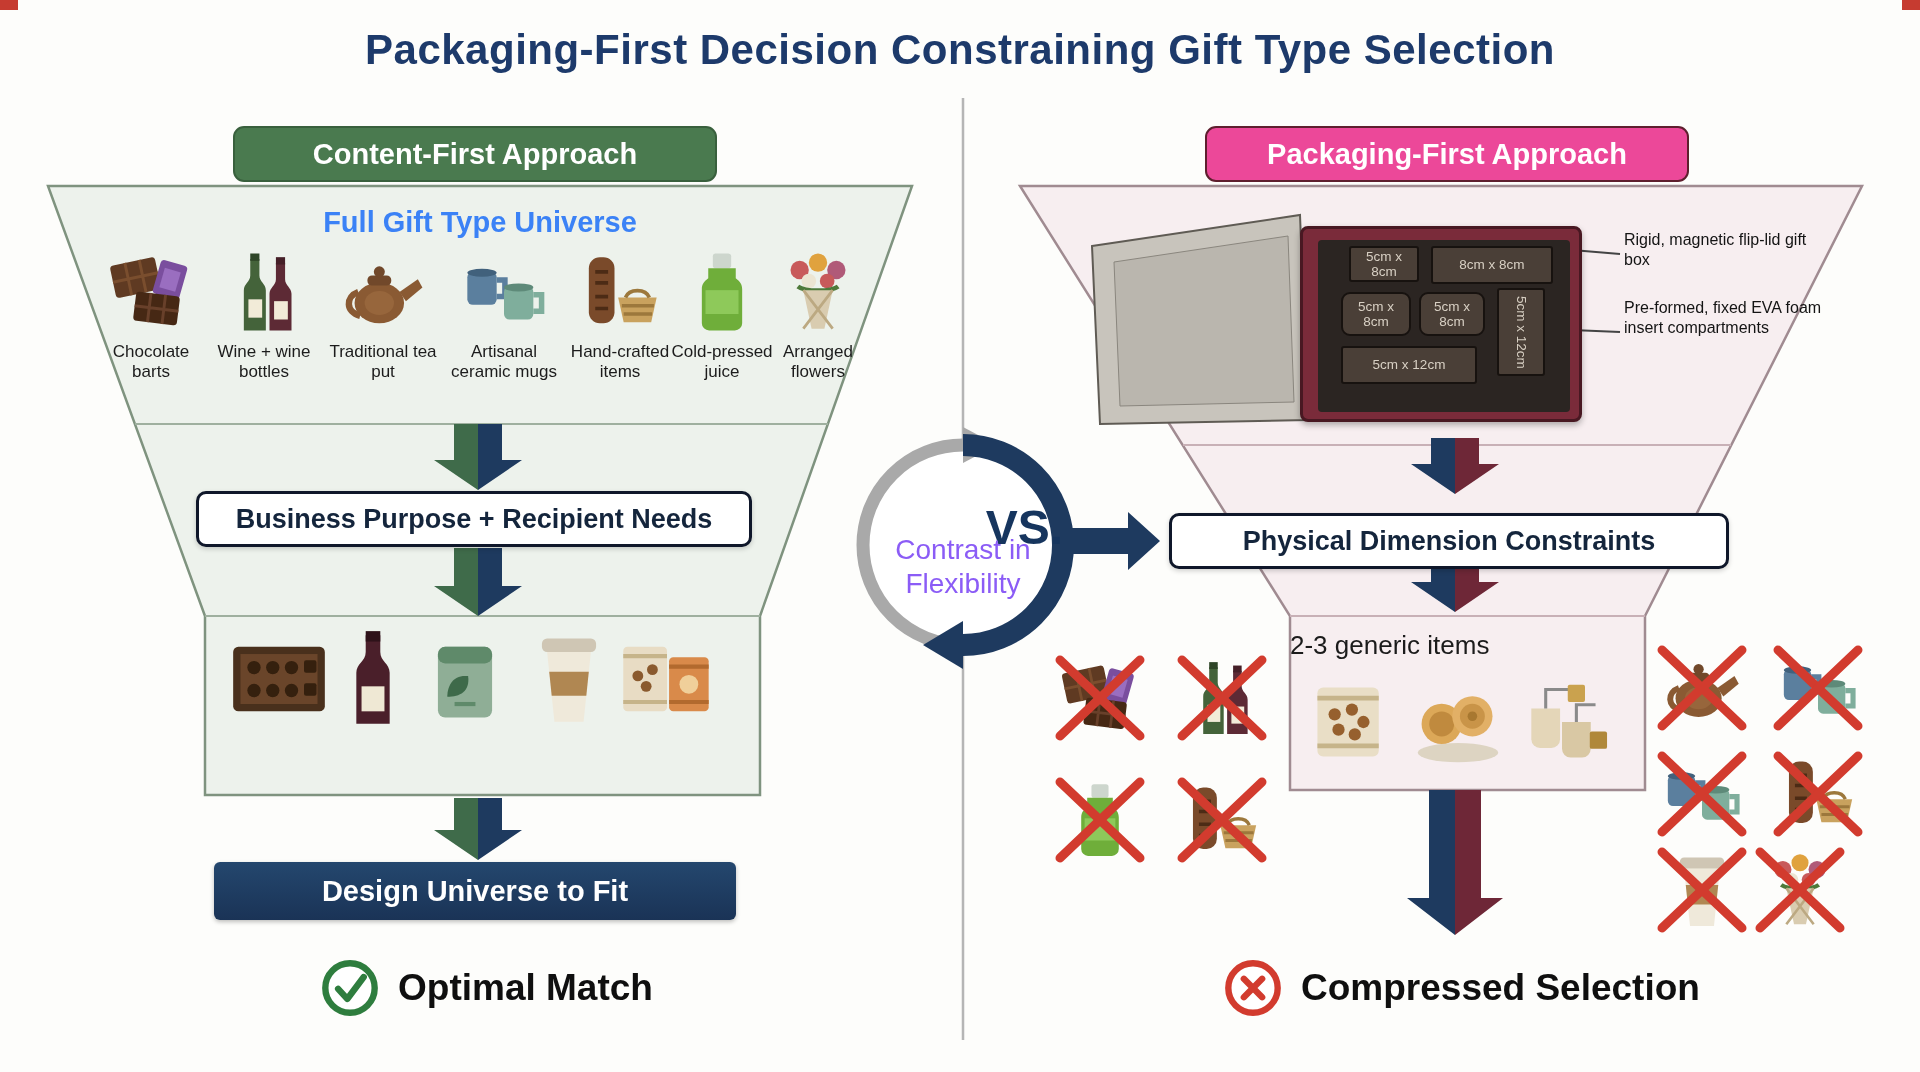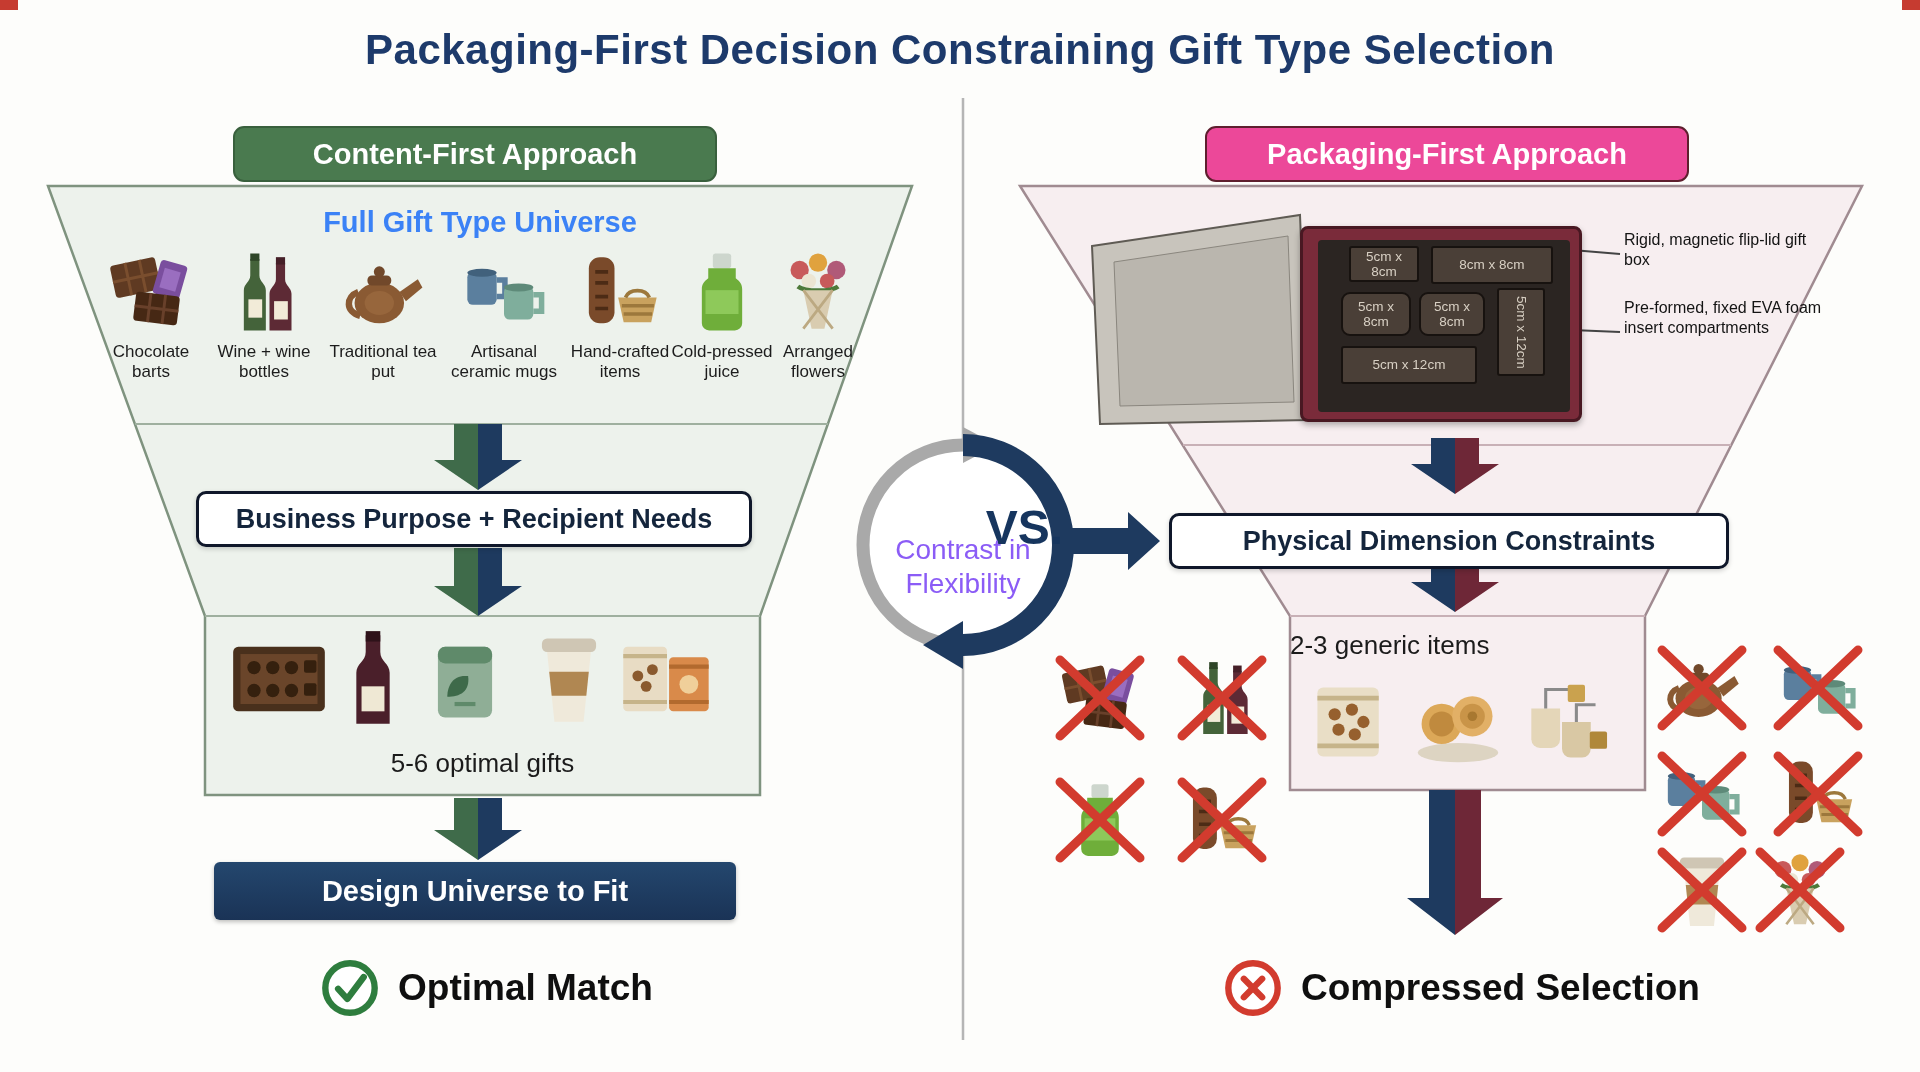--- a/index.html
+++ b/index.html
@@ -289,21 +289,20 @@
           <circle cx="10" cy="23" r="2.6"></circle>
           <circle cx="17" cy="20" r="2.6"></circle>
           <circle cx="14" cy="28" r="2.6"></circle>
         </g>
         <rect x="25" y="14" width="19" height="26" rx="2" fill="#d98a4a"></rect>
         <path d="M25 18.5h19M25 35.5h19" stroke="#b26a2e" stroke-width="2"></path>
         <circle cx="34.5" cy="27" r="4.5" fill="#f0cf9a"></circle>
       </svg>
     </div>
 
-  <div class="optimal-label">5-6 optimal gifts</div>
 
   <div class="action-box">
     <span>Design Universe to Fit</span>
   </div>
 
   <div class="result result-left">
     <svg class="res-ic" viewBox="0 0 70 70">
       <circle cx="35" cy="35" r="27" fill="#fff" stroke="#2e7d3e" stroke-width="7"></circle>
       <path d="M22 36l10 11 18-24" fill="none" stroke="#2e7d3e" stroke-width="7" stroke-linecap="round" stroke-linejoin="round"></path>
     </svg>

